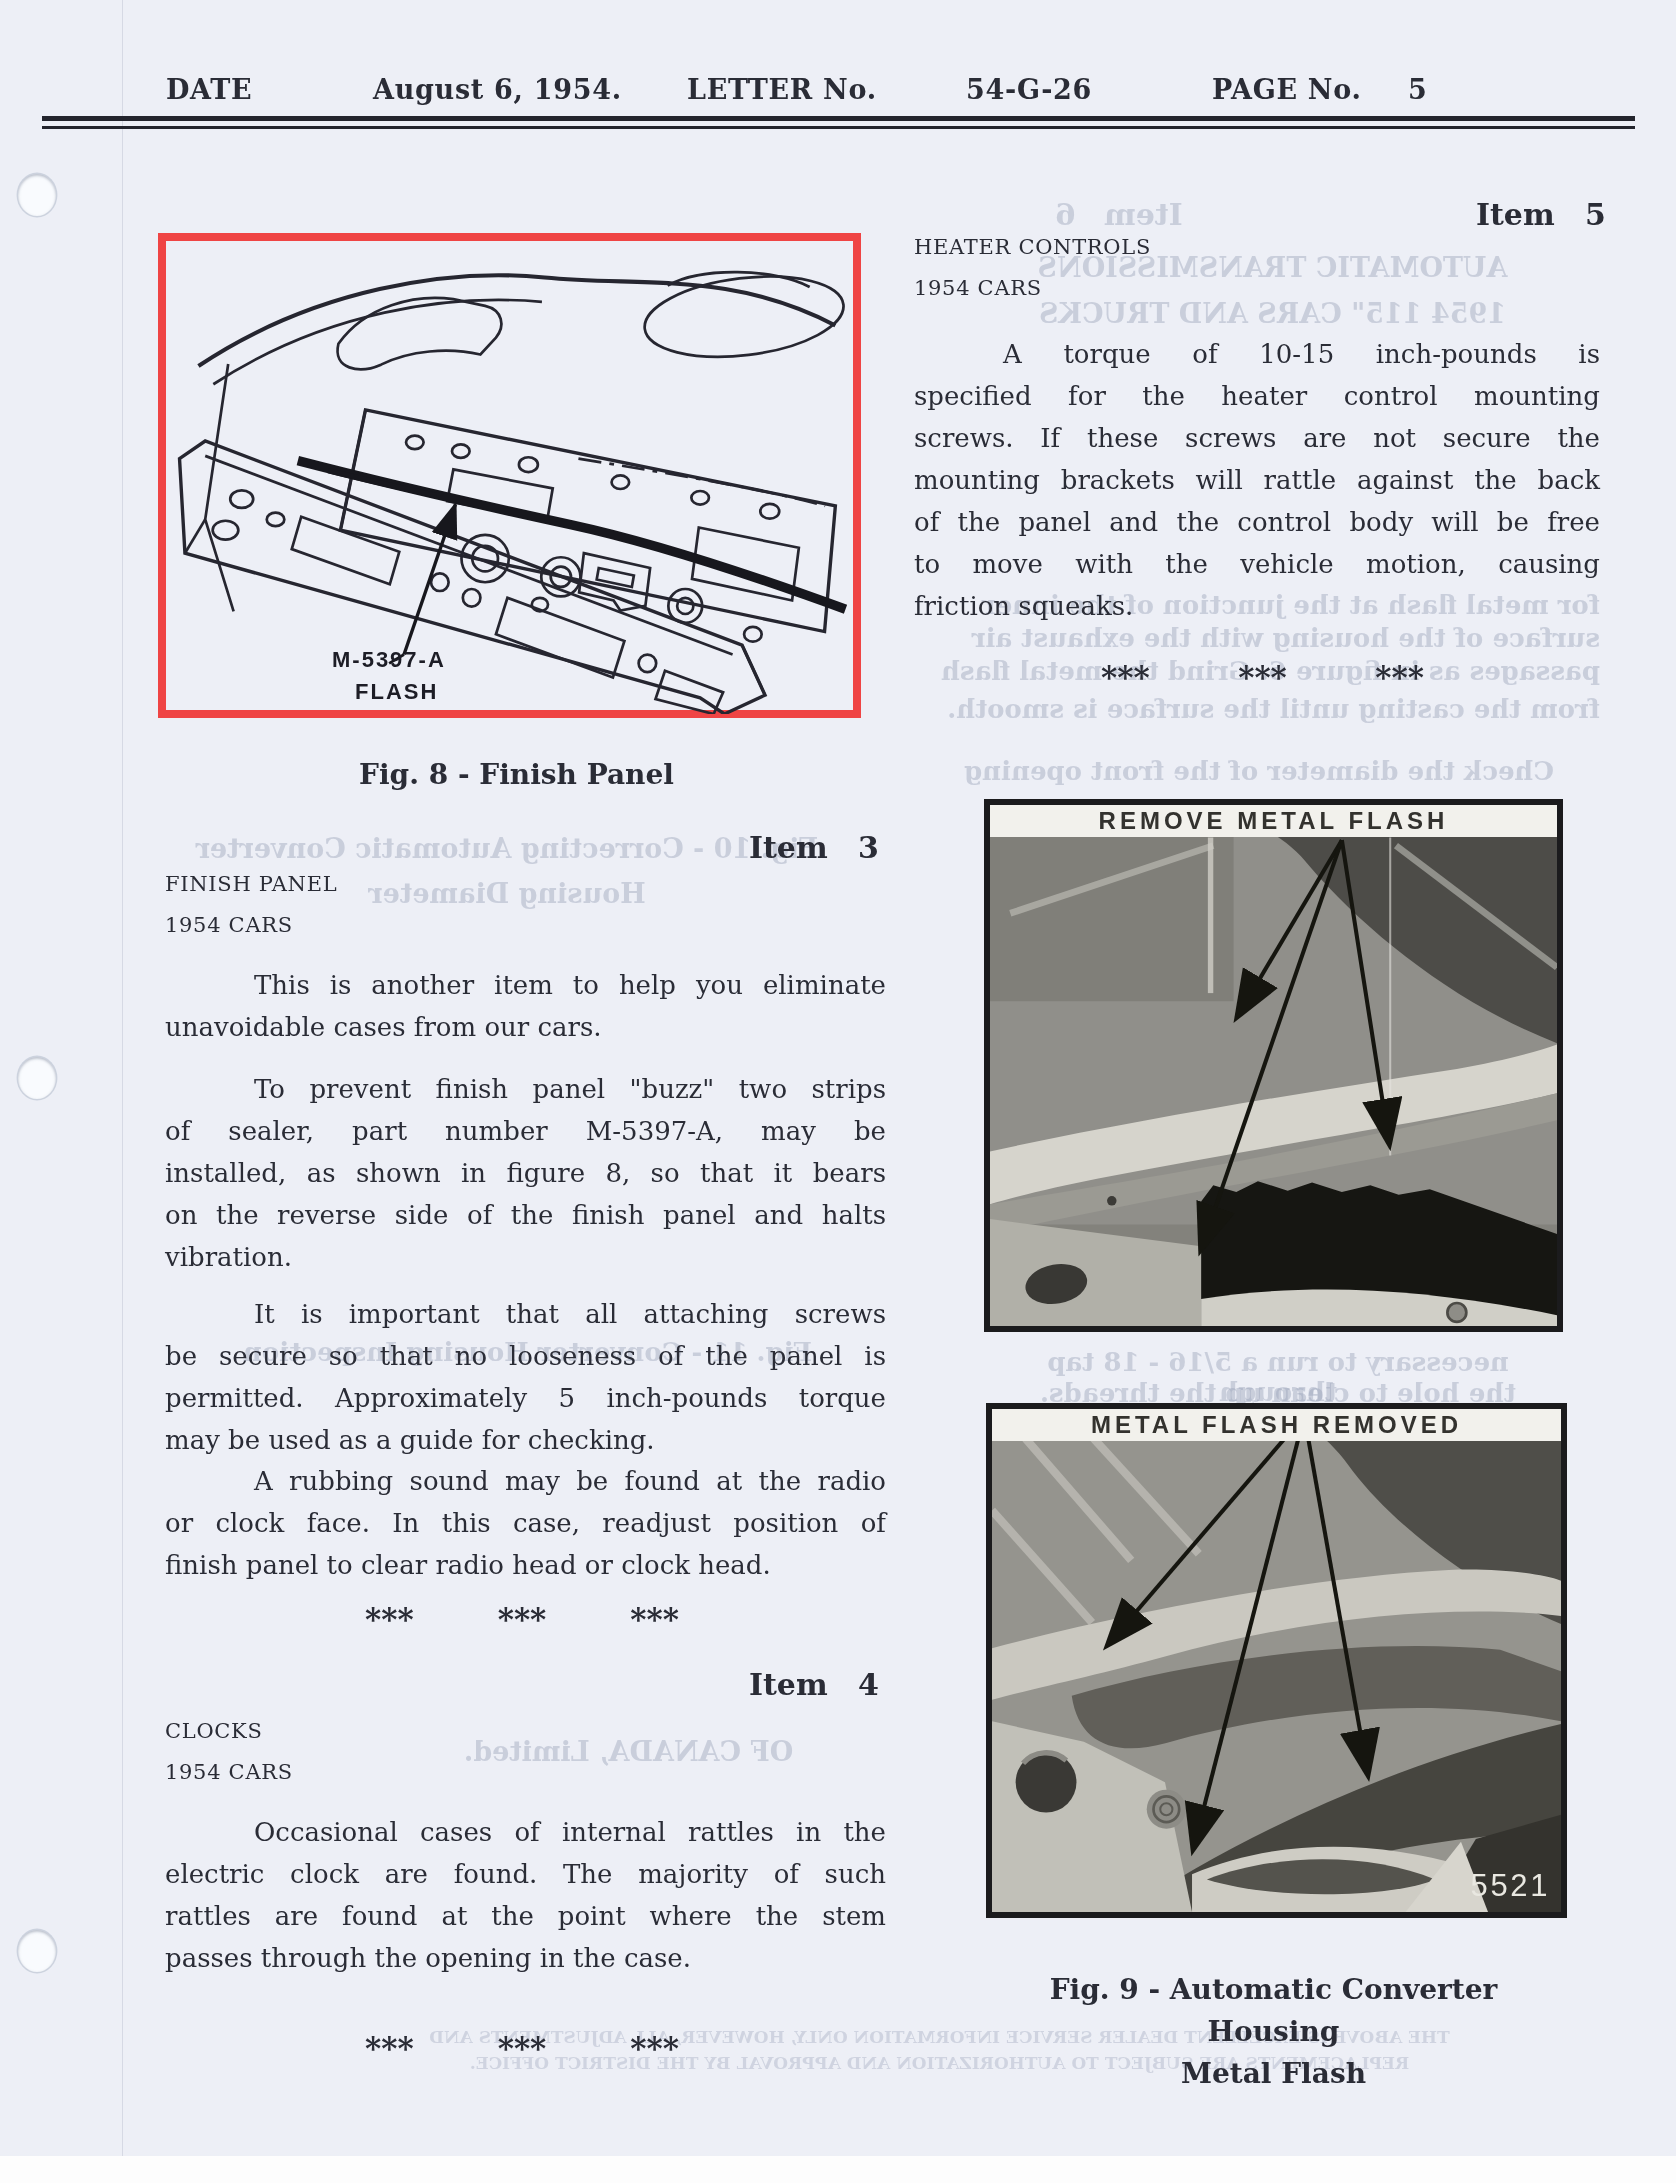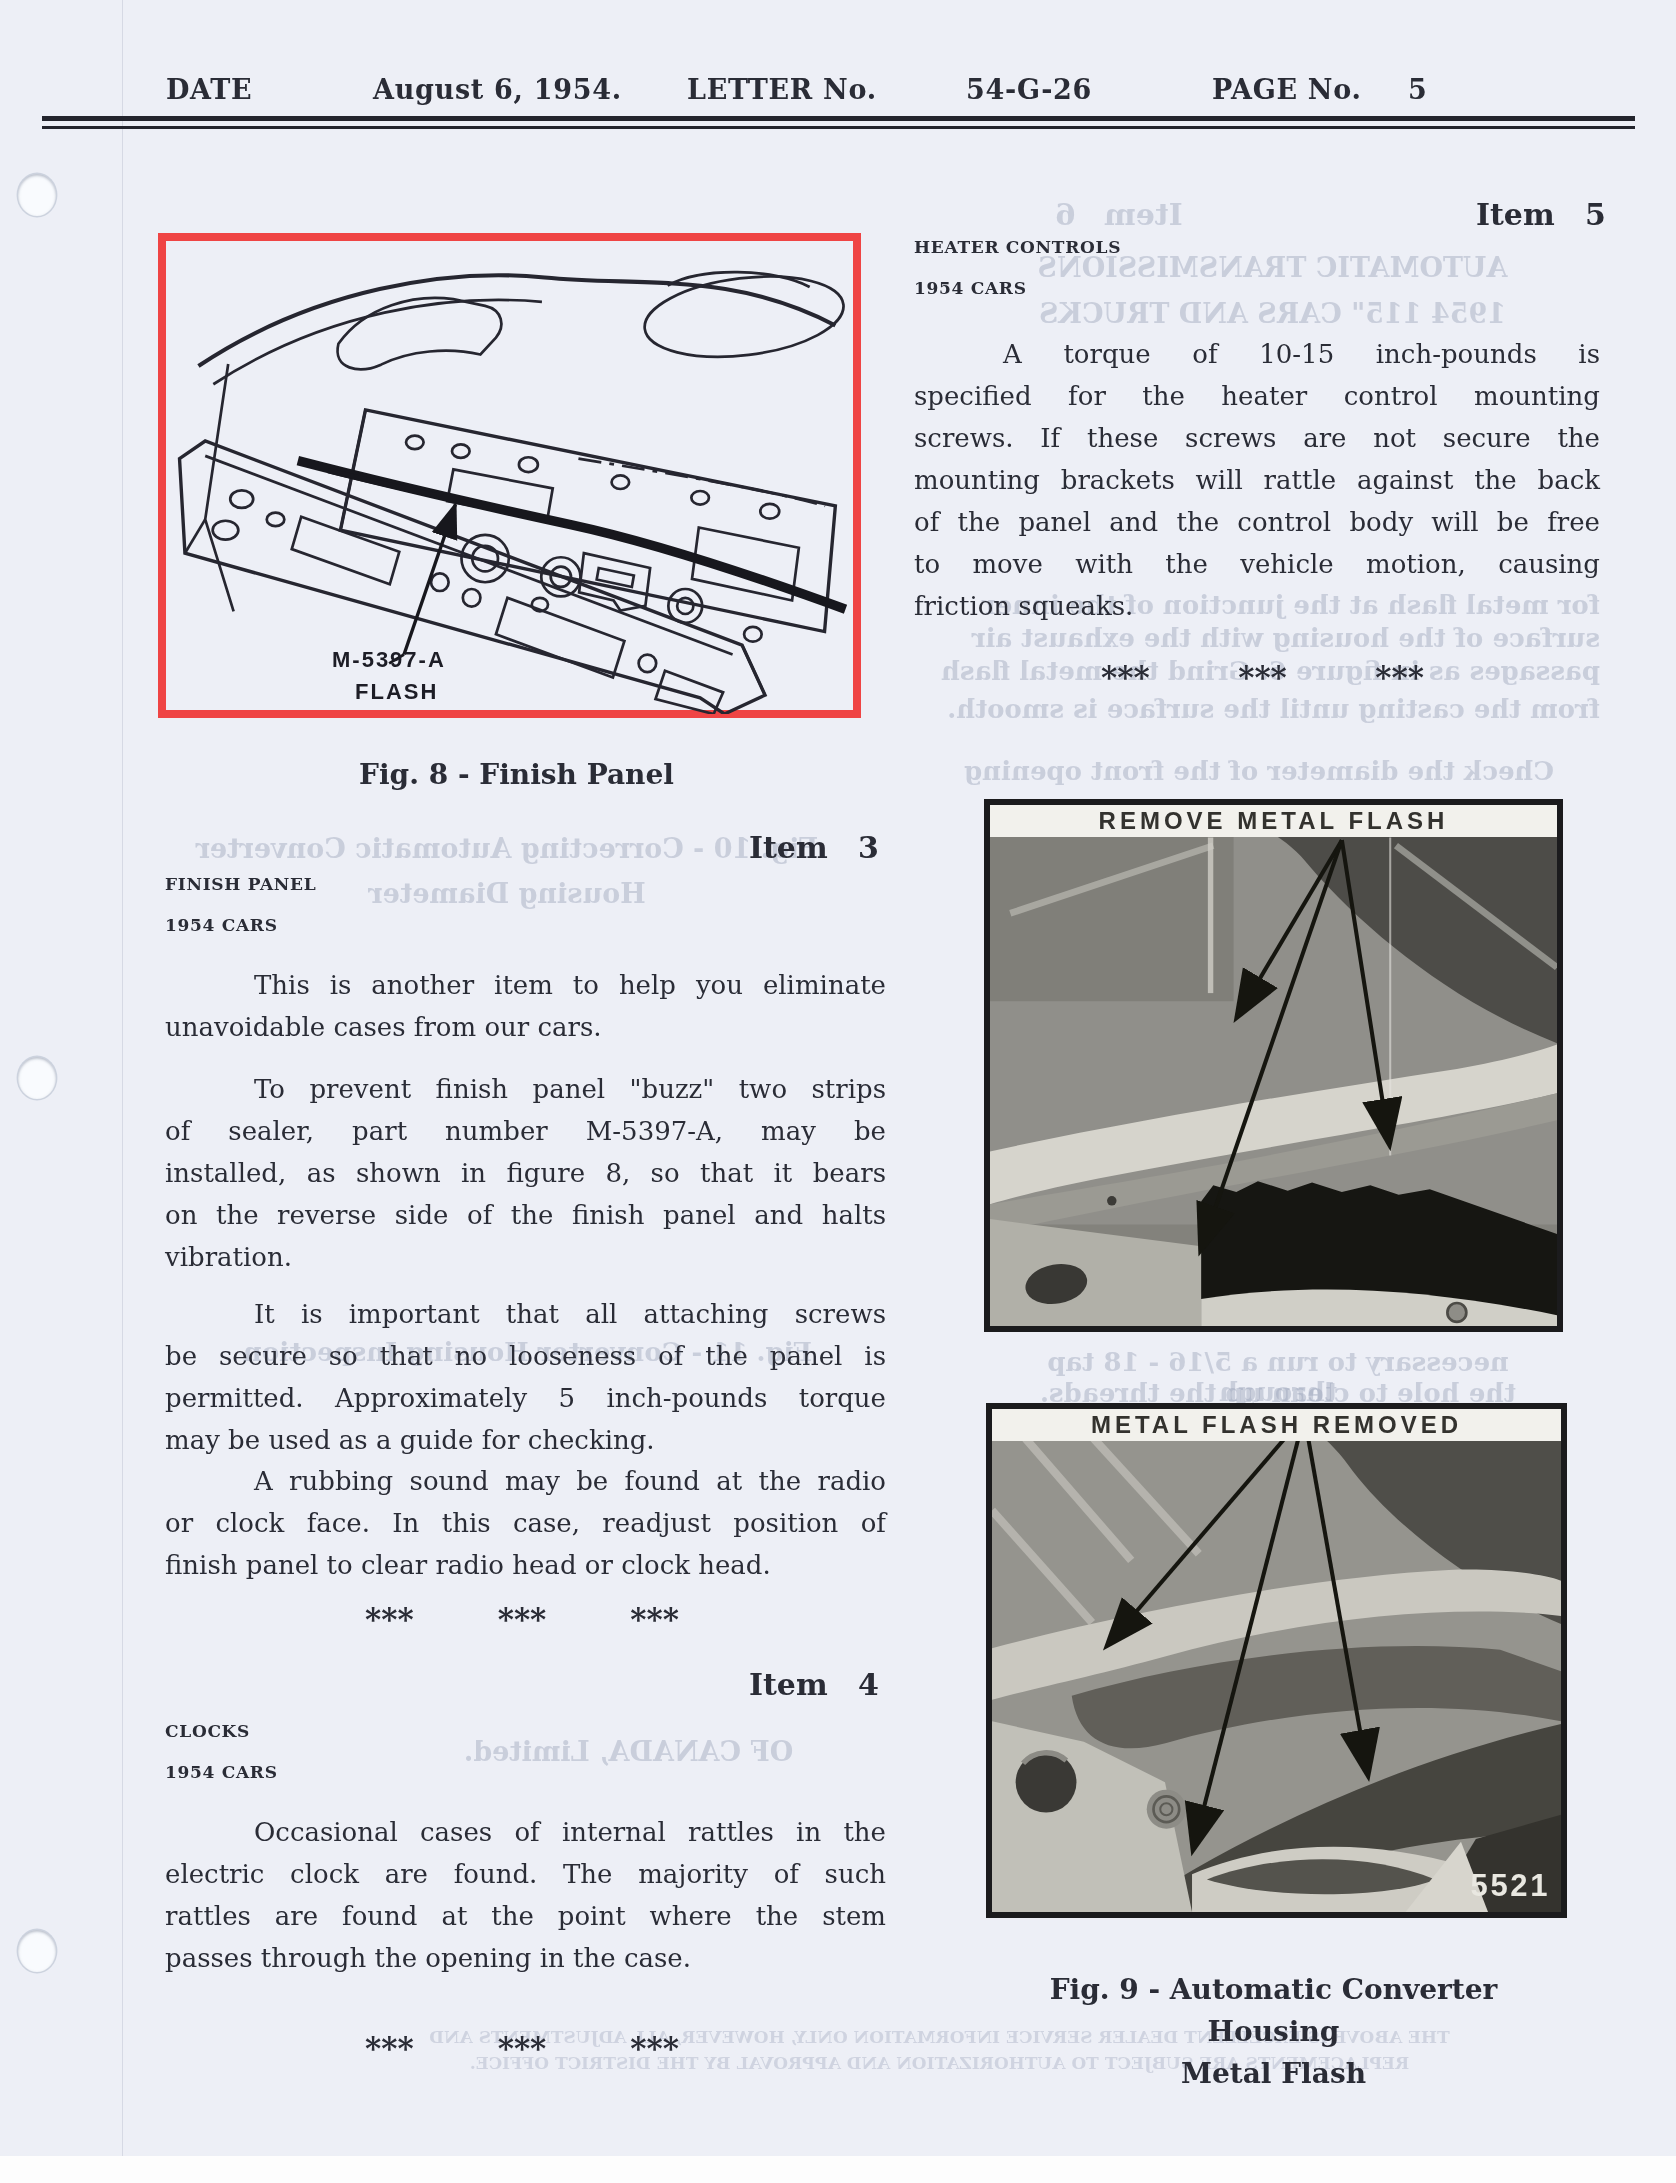--- a/index.html
+++ b/index.html
@@ -4,34 +4,34 @@
 <style>
   html,body{margin:0;padding:0;background:#cfd3da;}
   .page{position:relative;width:1677px;height:2183px;background:#edeff6;overflow:hidden;
         font-family:"DejaVu Serif",serif;color:#2a2c36;}
   .abs{position:absolute;}
   
   .para{font-size:26px;line-height:42px;z-index:3;}
   .tline{text-align:justify;text-align-last:justify;}
   .tline-last{text-align-last:left;}
   .tline-indent{padding-left:89px;}
-  .heading{font-size:17px;font-weight:bold;line-height:41px;letter-spacing:0.7px;z-index:3;}
+  .heading{font-size:21px;font-weight:normal;line-height:41px;letter-spacing:0.7px;z-index:3;}
   .itemlabel{font-size:30px;font-weight:bold;word-spacing:20px;text-align:right;z-index:3;}
   .caption{font-size:28px;font-weight:bold;text-align:center;line-height:42px;z-index:3;}
   .hdr{font-size:27px;font-weight:bold;letter-spacing:0.7px;z-index:3;}
   .rule{background:#23242d;z-index:3;}
   .stars{display:flex;justify-content:space-between;font-size:31px;font-weight:bold;z-index:4;}
   
   .figframe{border:8px solid #ef4444;box-sizing:border-box;z-index:3;}
   .photoframe{border:6px solid #1b1b1d;box-sizing:border-box;background:#7f1d1d;z-index:3;overflow:hidden;}
   .photostrip{position:absolute;left:0;right:0;top:0;height:32px;background:#f2f1ec;
       display:flex;align-items:center;justify-content:center;z-index:5;
       font-family:"Liberation Sans",sans-serif;font-size:24px;font-weight:600;letter-spacing:4px;color:#33322e;}
   .photonum{position:absolute;right:10.8px;bottom:8px;z-index:6;font-family:"Liberation Sans",sans-serif;
-      font-weight:bold;font-size:31px;letter-spacing:2.7px;color:#e9e8e1;}
+      font-weight:normal;font-size:31px;letter-spacing:2.7px;color:#e9e8e1;}
   .figlabel{position:absolute;z-index:5;font-family:"Liberation Sans",sans-serif;font-weight:bold;
       font-size:22px;letter-spacing:2px;color:#1d1d26;}
   
   .hole{position:absolute;left:17.6px;width:38px;height:42px;border-radius:50%;background:#f9fbfe;
       box-shadow:inset 0 1.4px 2.7px rgba(120,130,150,.5),0 0 0 1.4px rgba(190,198,212,.7);z-index:6;}
   .crease{position:absolute;left:122px;top:0;width:1.4px;height:100%;background:rgba(130,140,165,.22);z-index:2;}
   .bottomedge{position:absolute;left:0;bottom:0;width:100%;height:27px;background:#fdfdfd;z-index:5;}
   .bleed{position:absolute;color:#99a2b8;opacity:.42;font-weight:bold;z-index:1;font-size:26px;}
   .mirror{transform:scaleX(-1);}
   .bleed.center{text-align:center;}

